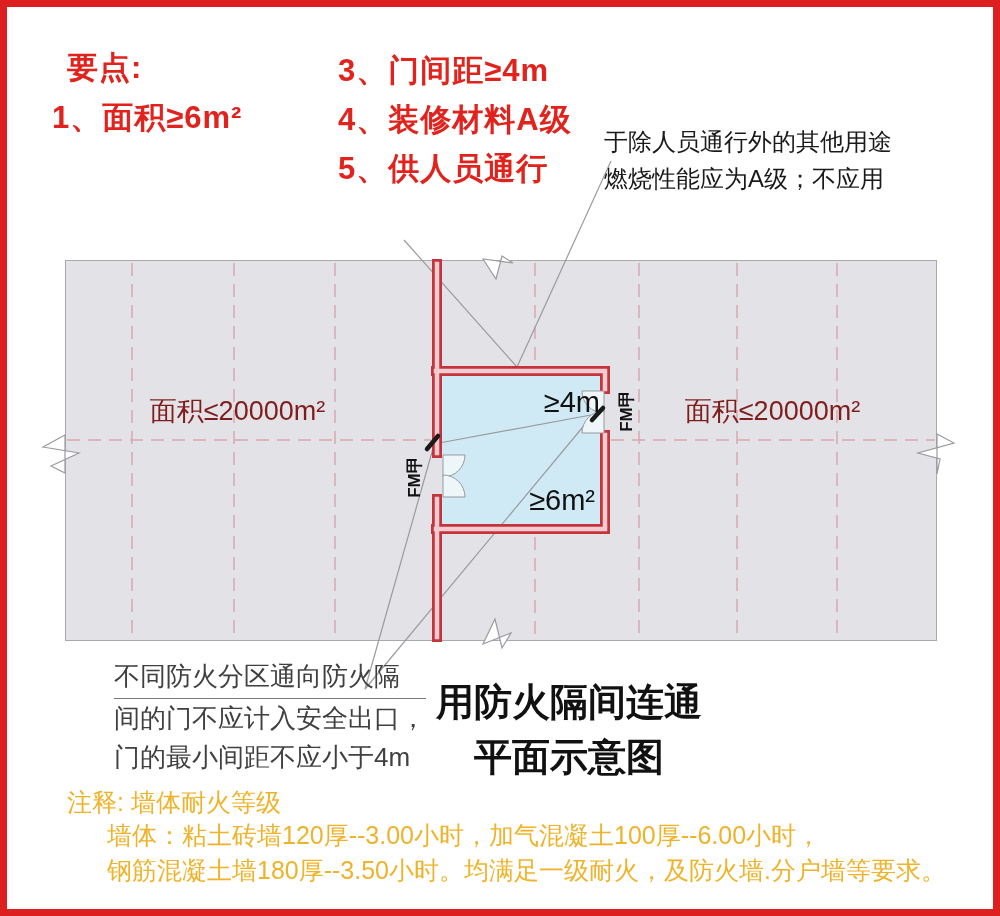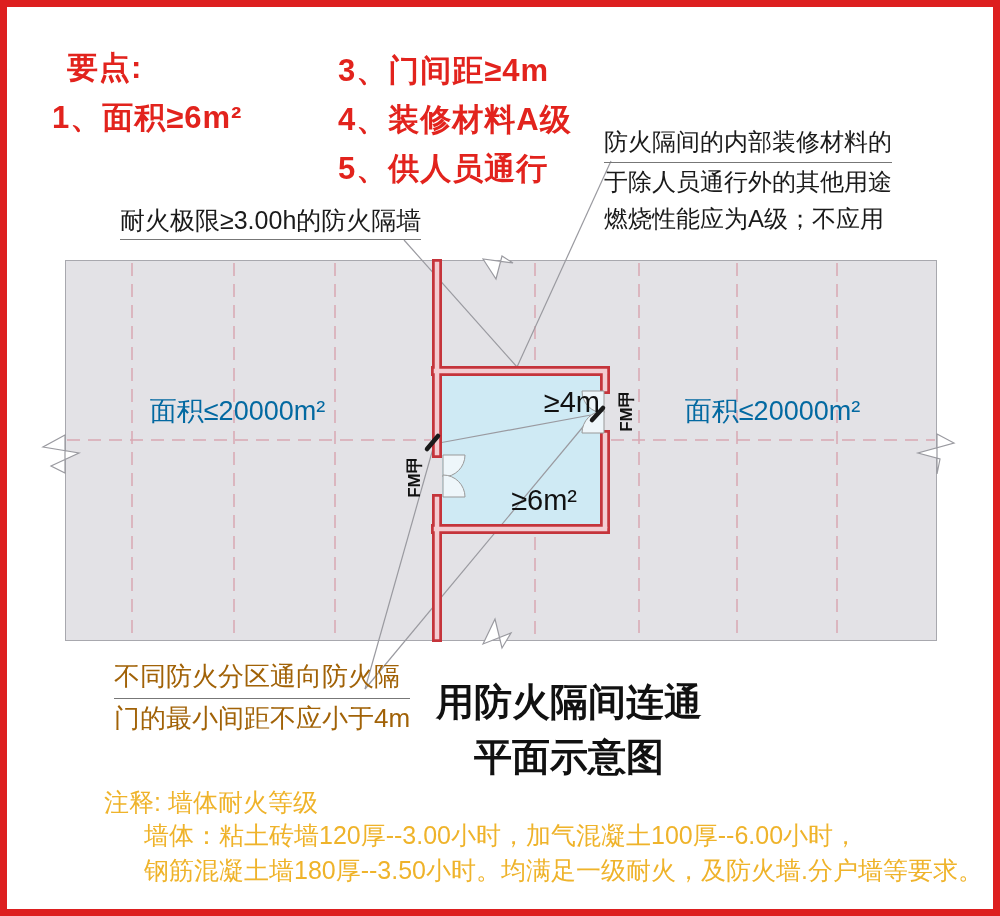--- a/index.html
+++ b/index.html
@@ -13,44 +13,42 @@
   .kp{font-size:31px;letter-spacing:1px;white-space:nowrap;z-index:3;}
   .note-black{color:#1a1a1a;font-size:25px;white-space:nowrap;z-index:3;}
   .u{border-bottom:1.6px solid #777;padding-bottom:2px;}
   .finish{font-size:24px;line-height:37px;color:#1a1a1a;z-index:3;}
   .finish .ln{white-space:nowrap;}
   #diagram-area{
     left:58px;top:253px;width:872px;height:381px;
     background:#e3e2e6;border:1px solid #a8a8ae;box-sizing:border-box;z-index:1;
   }
   svg.overlay{position:absolute;left:0;top:0;z-index:2;pointer-events:none;}
-  .arealabel{font-size:27px;color:#0369a1;text-align:center;white-space:nowrap;z-index:3;}
+  .arealabel{font-size:27px;color:#7f1d1d;text-align:center;white-space:nowrap;z-index:3;}
   .boxtxt{text-align:right;color:#111;white-space:nowrap;z-index:3;}
   .fm{font-size:17px;font-weight:600;color:#111;text-align:center;white-space:nowrap;z-index:3;
       transform:rotate(-90deg);}
-  .doornote{font-size:26px;line-height:39px;color:#a16207;z-index:3;}
+  .doornote{font-size:26px;line-height:39px;color:#404040;z-index:3;}
   .title-line{width:300px;text-align:center;font-size:38px;font-weight:600;color:#111;
       white-space:nowrap;z-index:3;}
-  .orange{color:#efb32a;font-size:25px;font-weight:500;white-space:nowrap;z-index:3;margin-left:37px;}
+  .orange{color:#efb32a;font-size:25px;font-weight:500;white-space:nowrap;z-index:3;}
 </style>
 </head>
 <body>
 
 <div id="canvas">
 
   <div class="abs kp red" style="left:60px;top:40px;">要点:</div>
   <div class="abs kp red" style="left:45px;top:90px;">1、面积≥6m²</div>
   <div class="abs kp red" style="left:331px;top:43px;">3、门间距≥4m</div>
   <div class="abs kp red" style="left:331px;top:92px;">4、装修材料A级</div>
   <div class="abs kp red" style="left:331px;top:141px;">5、供人员通行</div>
 
-  <div class="abs note-black u" style="left:113px;top:197px;">耐火极限≥3.00h的防火隔墙</div>
 
   <div class="abs finish" style="left:597px;top:116px;">
-    <div class="ln u">防火隔间的内部装修材料的</div>
     <div class="ln">于除人员通行外的其他用途</div>
     <div class="ln">燃烧性能应为A级；不应用</div>
   </div>
 
   <div class="abs" id="diagram-area"></div>
 
   <svg class="overlay" width="1000" height="916" viewBox="0 0 1000 916">
 
     <rect x="435" y="369" width="158" height="148" fill="#cfeaf4"></rect>
 
@@ -109,27 +107,28 @@
       <polygon points="930,427 947,436 911,446 933,452 930,467"></polygon>
       <polygon points="476,252 489,272 495,249 506,256"></polygon>
       <polygon points="476,637 488,612 495,641 504,626"></polygon>
     </g>
   </svg>
 
   <div class="abs arealabel" style="left:118px;top:386px;width:225px;">面积≤20000m²</div>
   <div class="abs arealabel" style="left:653px;top:386px;width:225px;">面积≤20000m²</div>
 
   <div class="abs boxtxt" style="left:435px;top:379px;width:158px;font-size:29px;">≥4m</div>
-  <div class="abs boxtxt" style="left:412px;top:477px;width:158px;font-size:29px;">≥6m²</div>
+  <div class="abs boxtxt" style="left:430px;top:477px;width:158px;font-size:29px;">≥6m²</div>
 
   <div class="abs fm" style="left:376px;top:460px;width:60px;height:20px;">FM甲</div>
   <div class="abs fm" style="left:588px;top:394px;width:60px;height:20px;">FM甲</div>
 
   <div class="abs doornote" style="left:107px;top:650px;">
     <div style="white-space:nowrap;" class="u">不同防火分区通向防火隔</div>
+    <div style="white-space:nowrap;">间的门不应计入安全出口，</div>
     <div style="white-space:nowrap;">门的最小间距不应小于4m</div>
   </div>
 
   <div class="abs title-line" style="left:412px;top:670px;">用防火隔间连通</div>
   <div class="abs title-line" style="left:412px;top:725px;">平面示意图</div>
 
   <div class="abs orange" style="left:60px;top:779px;">注释: 墙体耐火等级</div>
   <div class="abs orange" style="left:100px;top:812px;">墙体：粘土砖墙120厚--3.00小时，加气混凝土100厚--6.00小时，</div>
   <div class="abs orange" style="left:100px;top:847px;">钢筋混凝土墙180厚--3.50小时。均满足一级耐火，及防火墙.分户墙等要求。</div>
 

